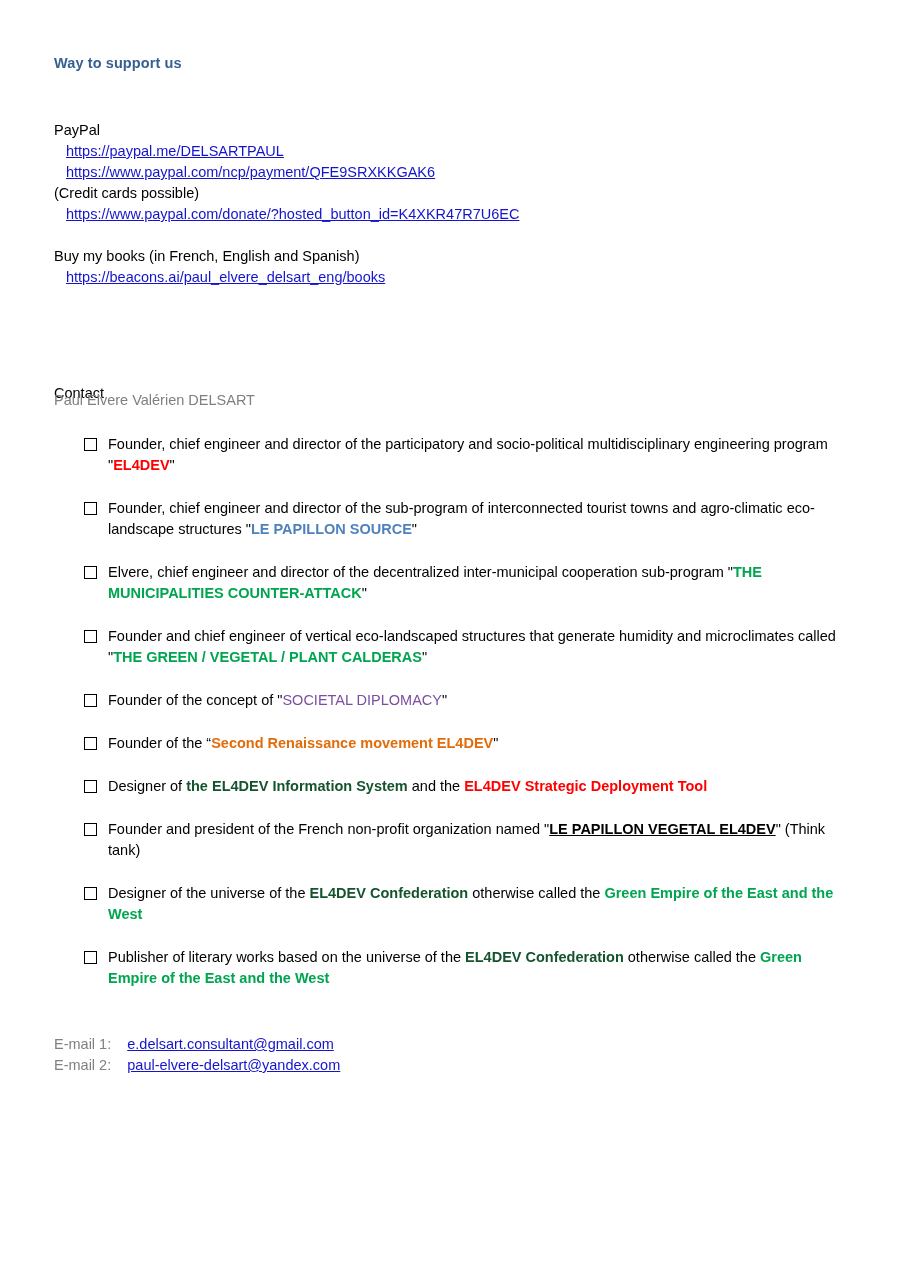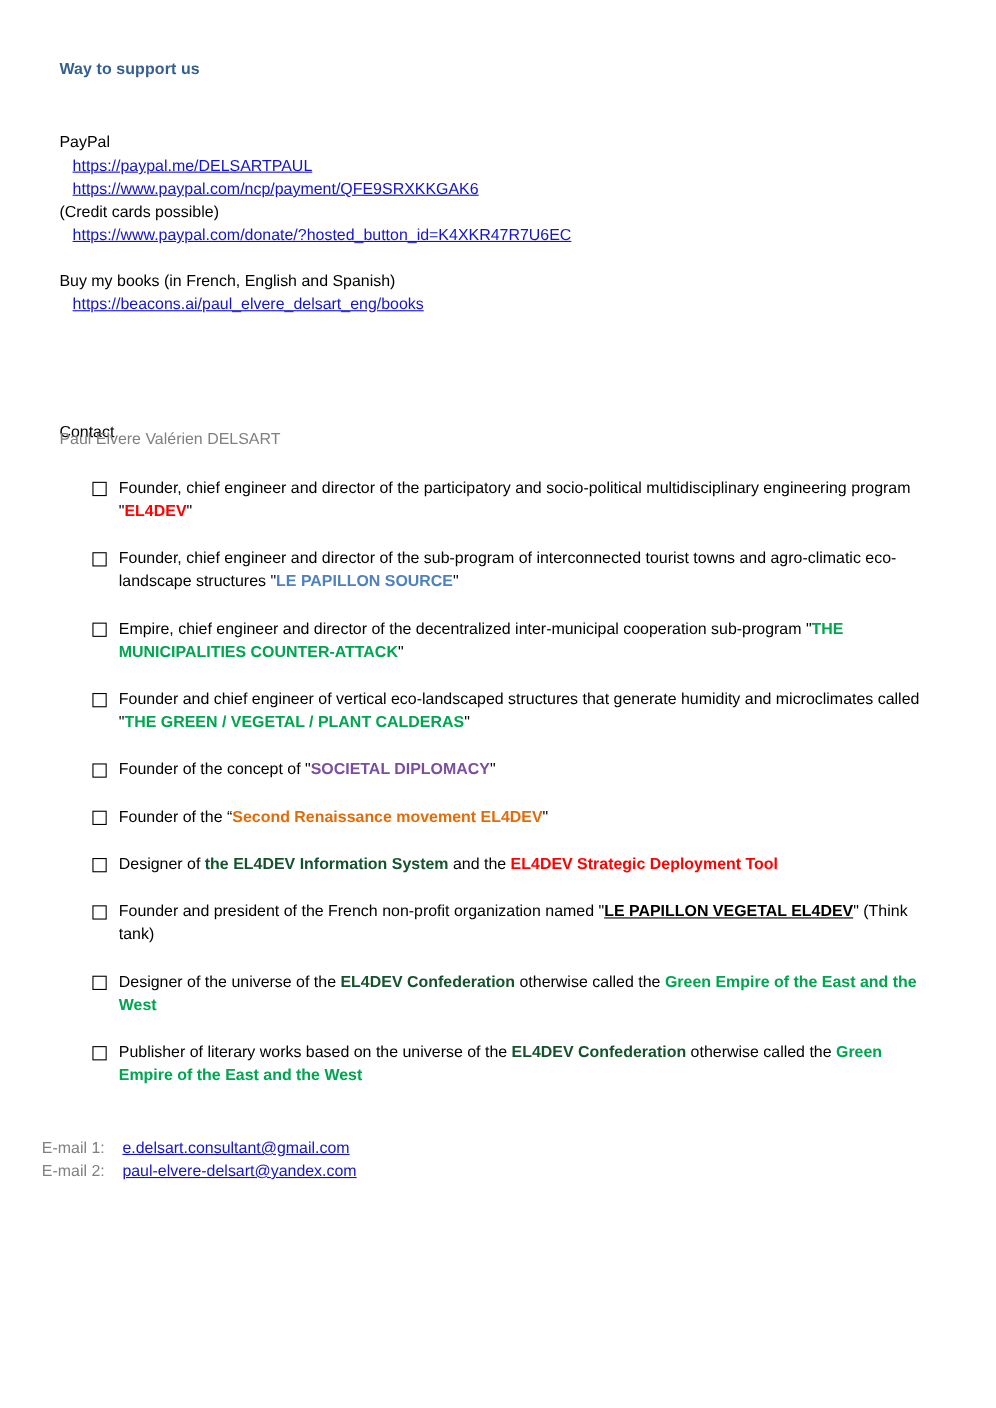--- a/index.html
+++ b/index.html
@@ -100,29 +100,29 @@
     box-sizing: border-box;
     border: 1.4px solid #000000;
     margin-top: 4px;
   }
   .bullet-item .btxt { display: block; }
 
   
   .c-red    { color: #FF0000; font-weight: bold; text-align: center; }
   .c-blue   { color: #4F81BD; font-weight: bold; }
   .c-green  { color: #00A550; font-weight: bold; }
-  .c-purple { color: #7B4EA0; font-weight: bold; text-align: center; }
+  .c-purple { color: #7B4EA0; font-weight: normal; text-align: center; }
   .c-orange { color: #E36C0A; font-weight: bold; }
   .c-bold   { font-weight: bold; color: #14532d; }
   .c-boldu  { font-weight: bold; color: #000000; text-decoration: underline; }
 
   
   .email-block {
     position: absolute;
-    left: 38px;
+    left: 54px;
     top: 1034px;
     font-size: 14.5px;
     line-height: 21px;
   }
   .email-label { color: #808080; }
 </style>
 </head>
 <body>
 
 <div class="page">
@@ -157,21 +157,21 @@
       <div class="bullet-item">
         <span class="bullet-box"></span>
         <span class="btxt"><span>Founder, chief engineer and director of the participatory and socio-political multidisciplinary engineering program "</span><span class="c-red">EL4DEV</span><span>"</span></span>
       </div>
       <div class="bullet-item">
         <span class="bullet-box"></span>
         <span class="btxt"><span>Founder, chief engineer and director of the sub-program of interconnected tourist towns and agro-climatic eco-landscape structures "</span><span class="c-blue">LE PAPILLON SOURCE</span><span>"</span></span>
       </div>
       <div class="bullet-item">
         <span class="bullet-box"></span>
-        <span class="btxt"><span>Empire, chief engineer and director of the decentralized inter-municipal cooperation sub-program "</span><span class="c-green">THE MUNICIPALITIES COUNTER-ATTACK</span><span>"</span></span>
+        <span class="btxt"><span>Elvere, chief engineer and director of the decentralized inter-municipal cooperation sub-program "</span><span class="c-green">THE MUNICIPALITIES COUNTER-ATTACK</span><span>"</span></span>
       </div>
       <div class="bullet-item">
         <span class="bullet-box"></span>
         <span class="btxt"><span>Founder and chief engineer of vertical eco-landscaped structures that generate humidity and microclimates called "</span><span class="c-green">THE GREEN / VEGETAL / PLANT CALDERAS</span><span>"</span></span>
       </div>
       <div class="bullet-item">
         <span class="bullet-box"></span>
         <span class="btxt"><span>Founder of the concept of "</span><span class="c-purple">SOCIETAL DIPLOMACY</span><span>"</span></span>
       </div>
       <div class="bullet-item">

